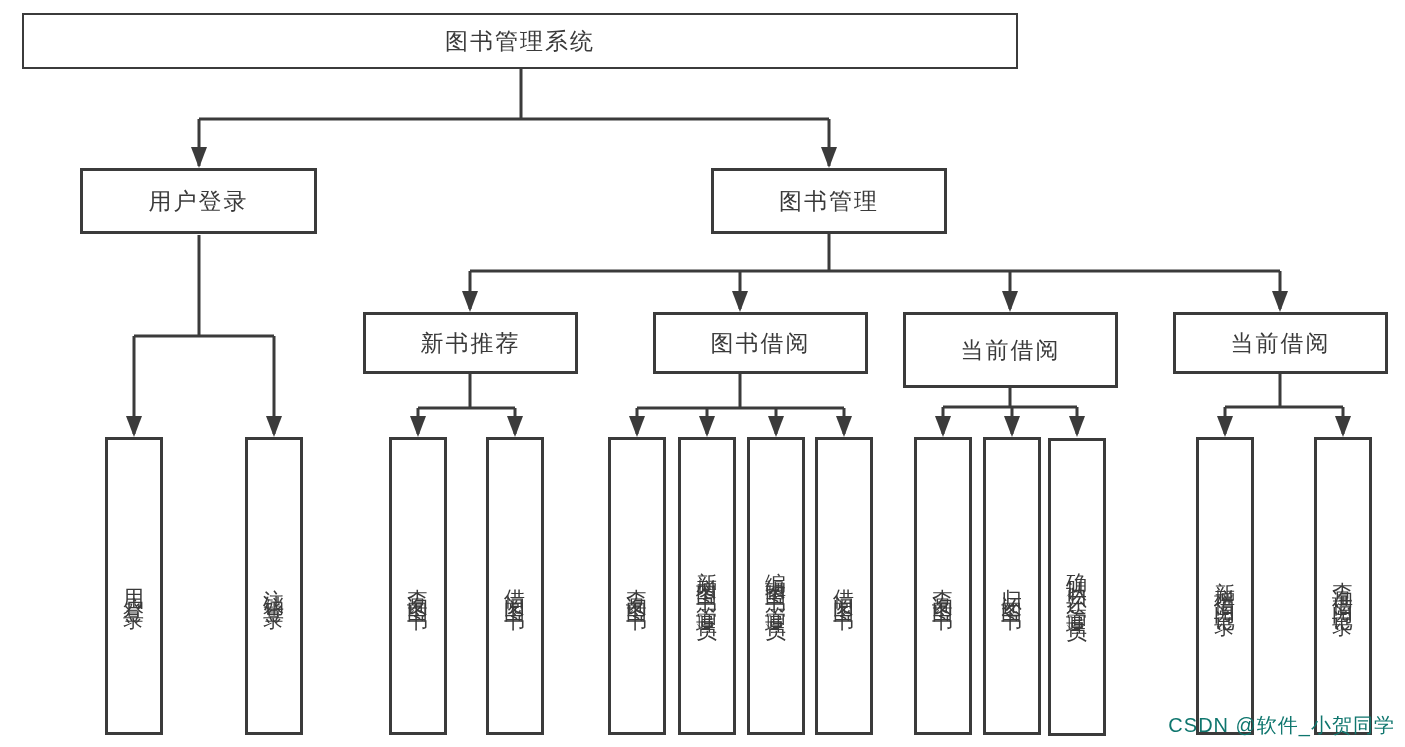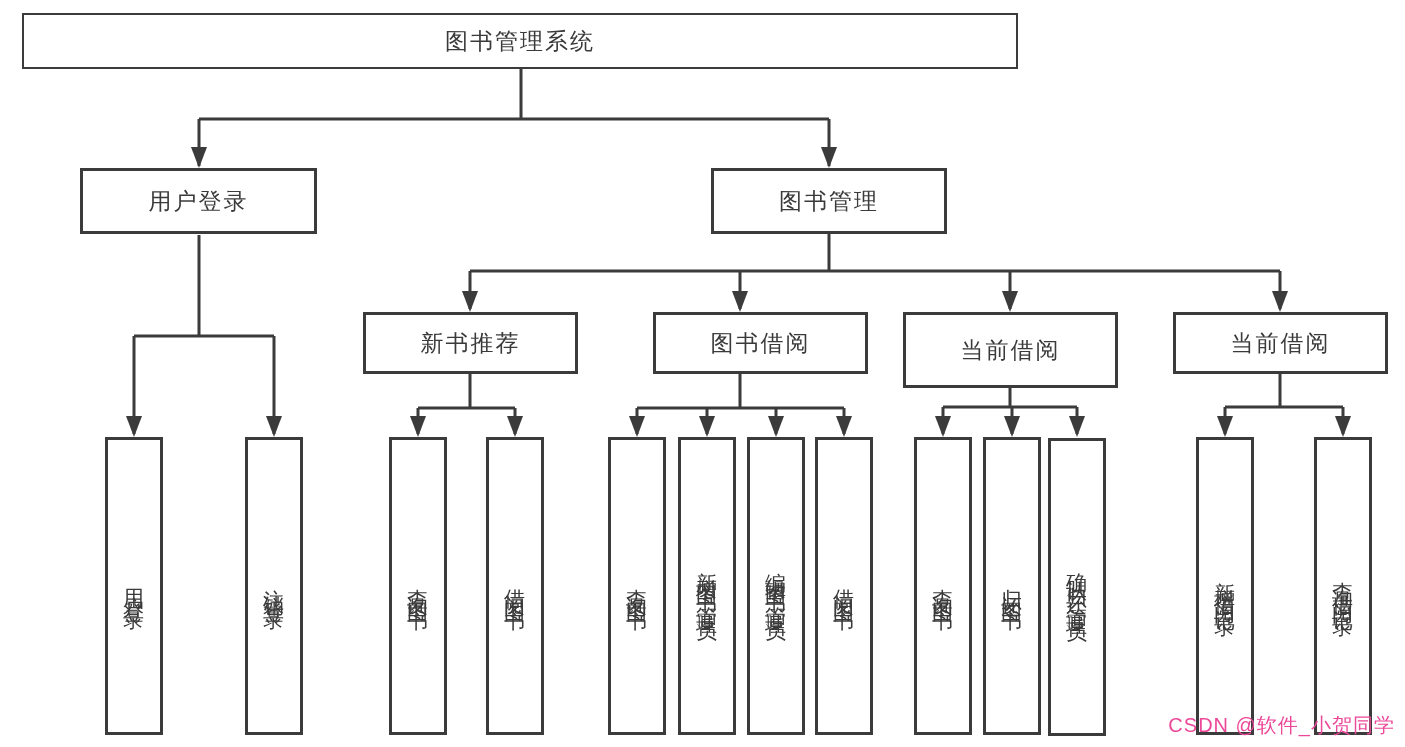--- a/index.html
+++ b/index.html
@@ -27,21 +27,21 @@
     text-orientation:mixed;
     font-size:21px;
     letter-spacing:7px;
     line-height:1;
     white-space:nowrap;
   }
   .watermark{
     position:absolute;
     right:10px;bottom:8px;
     font-size:20px;
-    color:#ec4899;
+    color:#0f766e;
     letter-spacing:1px;
   }
 </style>
 </head>
 <body>
 
 <div class="stage">
 
   <svg class="connectors" viewBox="0 0 1405 747" xmlns="http://www.w3.org/2000/svg">
     <g stroke="#3b3b3b" stroke-width="3" fill="none">

